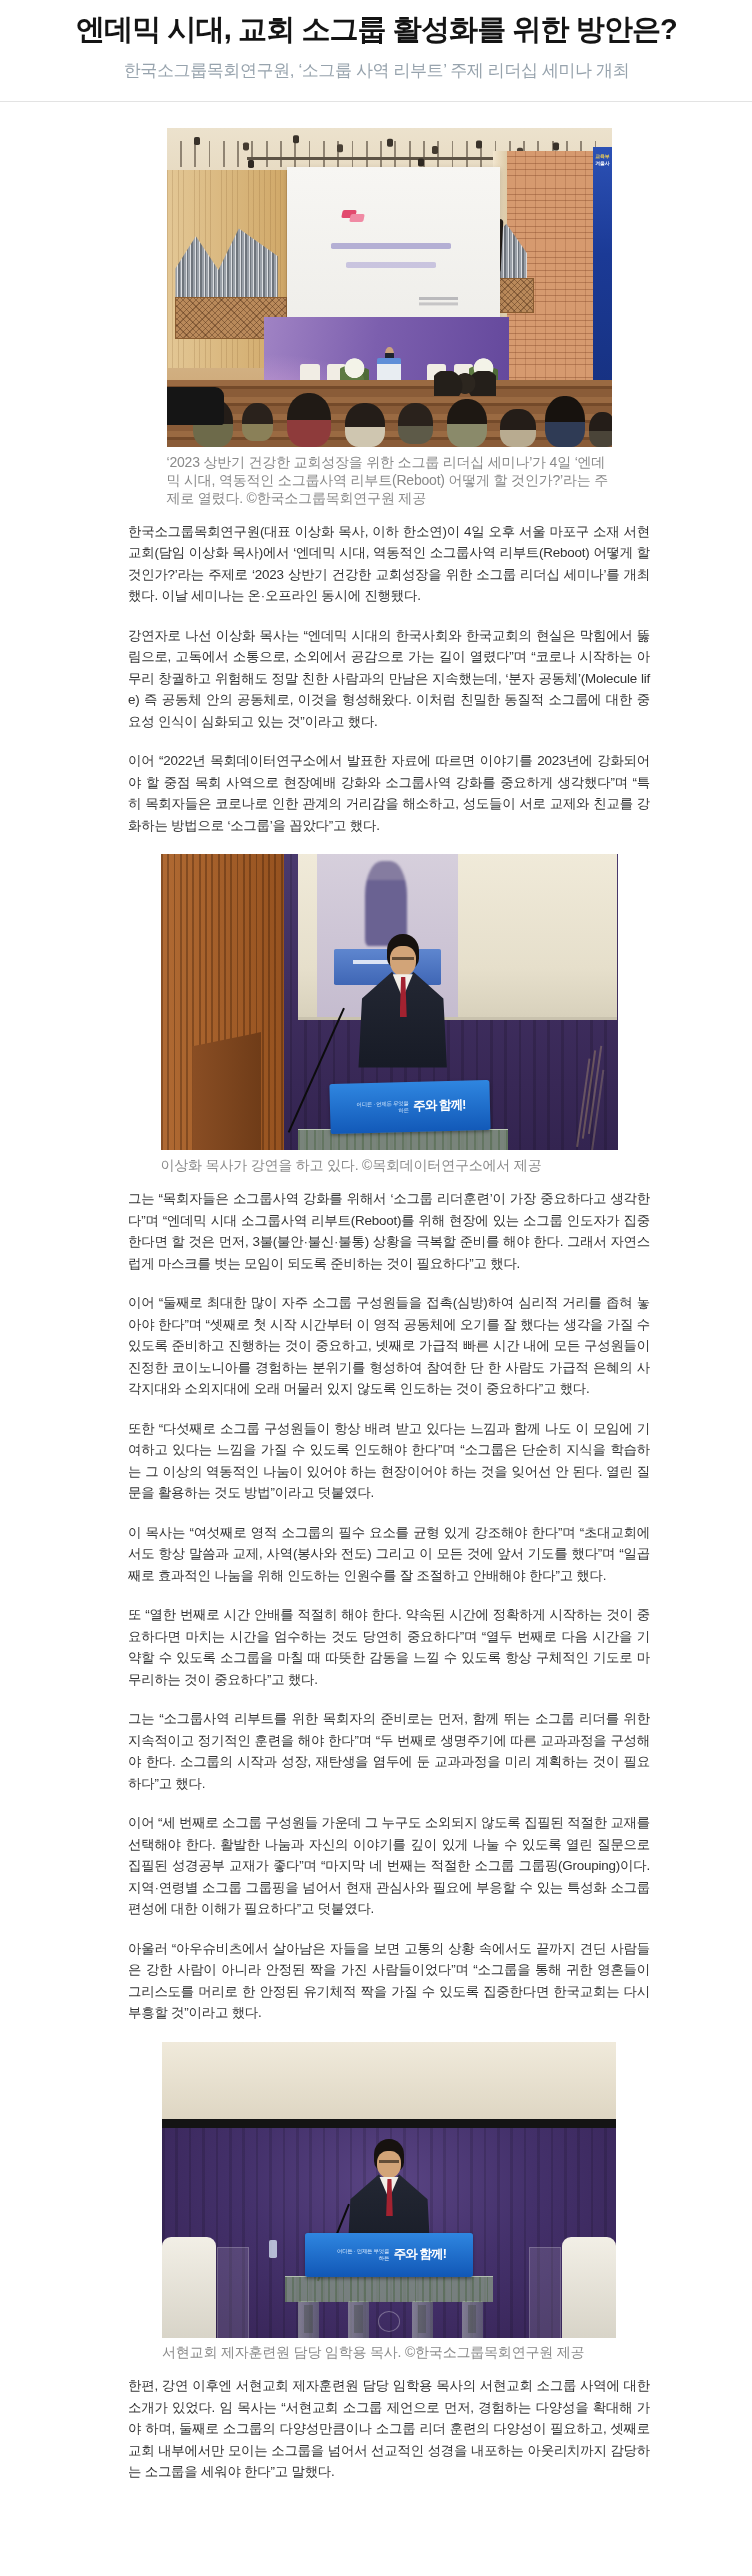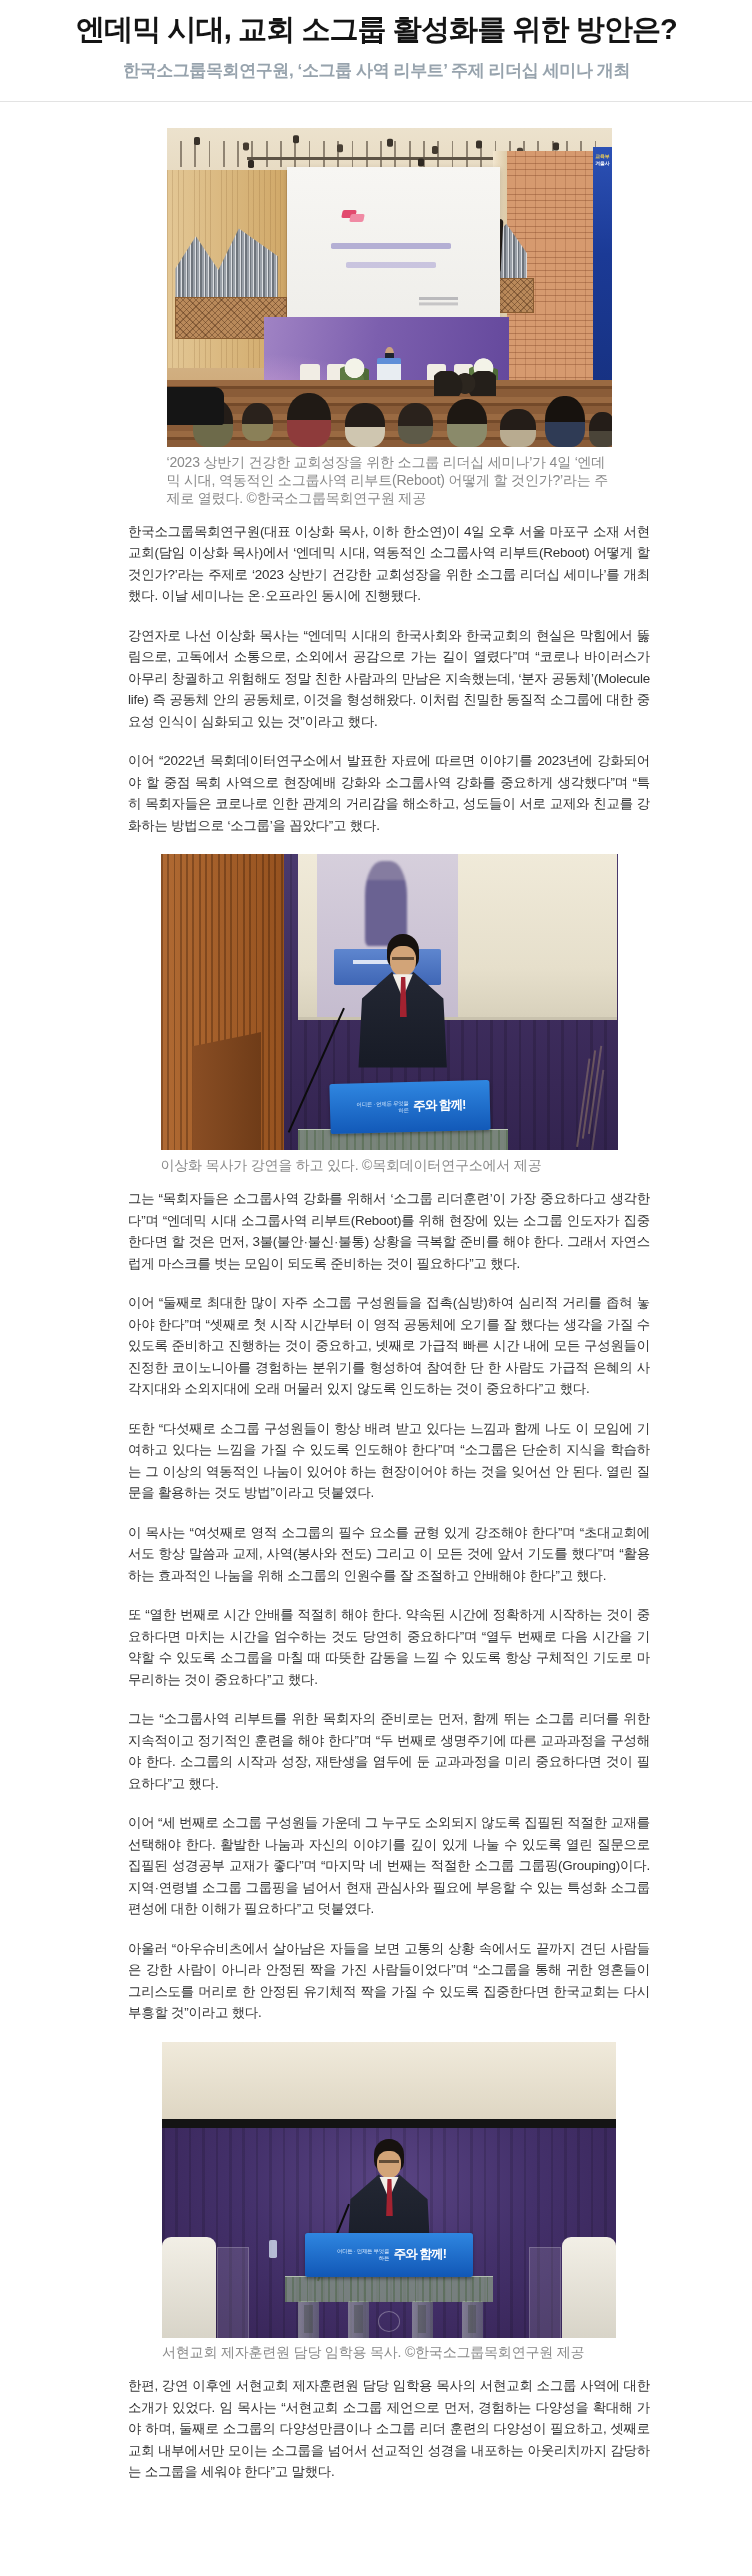--- a/index.html
+++ b/index.html
@@ -2,21 +2,21 @@
 <html lang="ko" style="font-size:14.3px"><head>
 <meta charset="utf-8">
 <style>
   html,body{margin:0;padding:0;background:#ffffff;}
   body{width:753px;font-family:"Liberation Sans","DejaVu Sans",sans-serif;-webkit-font-smoothing:antialiased;}
   .page{width:753px;background:#fff;}
 
   
   .hdr{padding-top:10.8px;}
   .title{margin:0;text-align:center;font-size:29px;line-height:36px;font-weight:800;color:#141414;letter-spacing:-0.9px;}
-  .subtitle{margin:12.5px 0 0;text-align:center;font-size:17px;line-height:24px;font-weight:700;color:#97a3ad;letter-spacing:-0.4px;}
+  .subtitle{margin:12.5px 0 0;text-align:center;font-size:17px;line-height:24px;font-weight:400;color:#97a3ad;letter-spacing:-0.4px;}
   hr.divider{border:none;border-top:0.9px solid #e3e3e3;margin:18px 0 0;}
 
   
   .content{width:522px;margin:0 0 0 128px;padding-bottom:30.5px;font-size:13.4px;line-height:21.5px;color:#333;text-align:justify;word-break:break-all;letter-spacing:-0.2px;}
   .content p.para{margin:0 0 18px;}
   figure{margin:0 0 14.3px;}
   figure.f1{margin-top:26px;}
   figcaption{margin:5.4px auto 0;font-size:14px;line-height:18px;color:#8a8a8a;text-align:left;word-break:break-all;}
   .img{position:relative;margin:0 auto;overflow:hidden;background:#ddd;}
 
@@ -173,21 +173,21 @@
             <span class="p8"></span>
             <span class="p9"></span>
         </div>
         <div class="f1-piano"></div>
         <div class="f1-drums"></div>
       </div>
       <figcaption style="width:445px">‘2023 상반기 건강한 교회성장을 위한 소그룹 리더십 세미나’가 4일 ‘엔데믹 시대, 역동적인 소그룹사역 리부트(Reboot) 어떻게 할 것인가?’라는 주제로 열렸다. ©한국소그룹목회연구원 제공</figcaption>
     </figure>
 
     <p class="para">한국소그룹목회연구원(대표 이상화 목사, 이하 한소연)이 4일 오후 서울 마포구 소재 서현교회(담임 이상화 목사)에서 ‘엔데믹 시대, 역동적인 소그룹사역 리부트(Reboot) 어떻게 할 것인가?’라는 주제로 ‘2023 상반기 건강한 교회성장을 위한 소그룹 리더십 세미나’를 개최했다. 이날 세미나는 온·오프라인 동시에 진행됐다.</p>
-    <p class="para">강연자로 나선 이상화 목사는 “엔데믹 시대의 한국사회와 한국교회의 현실은 막힘에서 뚫림으로, 고독에서 소통으로, 소외에서 공감으로 가는 길이 열렸다”며 “코로나 바이러스가 아무리 창궐하고 위험해도 정말 친한 사람과의 만남은 지속했는데, ‘분자 공동체’(Molecule life) 즉 공동체 안의 공동체로, 이것을 형성해왔다. 이처럼 친밀한 동질적 소그룹에 대한 중요성 인식이 심화되고 있는 것”이라고 했다.</p>
+    <p class="para">강연자로 나선 이상화 목사는 “엔데믹 시대의 한국사회와 한국교회의 현실은 막힘에서 뚫림으로, 고독에서 소통으로, 소외에서 공감으로 가는 길이 열렸다”며 “코로나 시작하는 아무리 창궐하고 위험해도 정말 친한 사람과의 만남은 지속했는데, ‘분자 공동체’(Molecule life) 즉 공동체 안의 공동체로, 이것을 형성해왔다. 이처럼 친밀한 동질적 소그룹에 대한 중요성 인식이 심화되고 있는 것”이라고 했다.</p>
     <p class="para">이어 “2022년 목회데이터연구소에서 발표한 자료에 따르면 이야기를 2023년에 강화되어야 할 중점 목회 사역으로 현장예배 강화와 소그룹사역 강화를 중요하게 생각했다”며 “특히 목회자들은 코로나로 인한 관계의 거리감을 해소하고, 성도들이 서로 교제와 친교를 강화하는 방법으로 ‘소그룹’을 꼽았다”고 했다.</p>
 
     <figure>
       <div class="img img2">
         <div class="f2-screen">
           <div class="f2-proj">
             <div class="f2-projman"></div>
             <div class="f2-projsign"></div>
           </div>
         </div>
@@ -208,23 +208,23 @@
           <span class="sign-small">어디든 · 언제든 무엇을 하든</span>
           <span class="sign-main">주와 함께!</span>
         </div>
       </div>
       <figcaption style="width:457px">이상화 목사가 강연을 하고 있다. ©목회데이터연구소에서 제공</figcaption>
     </figure>
 
     <p class="para">그는 “목회자들은 소그룹사역 강화를 위해서 ‘소그룹 리더훈련’이 가장 중요하다고 생각한다”며 “엔데믹 시대 소그룹사역 리부트(Reboot)를 위해 현장에 있는 소그룹 인도자가 집중한다면 할 것은 먼저, 3불(불안·불신·불통) 상황을 극복할 준비를 해야 한다. 그래서 자연스럽게 마스크를 벗는 모임이 되도록 준비하는 것이 필요하다”고 했다.</p>
     <p class="para">이어 “둘째로 최대한 많이 자주 소그룹 구성원들을 접촉(심방)하여 심리적 거리를 좁혀 놓아야 한다”며 “셋째로 첫 시작 시간부터 이 영적 공동체에 오기를 잘 했다는 생각을 가질 수 있도록 준비하고 진행하는 것이 중요하고, 넷째로 가급적 빠른 시간 내에 모든 구성원들이 진정한 코이노니아를 경험하는 분위기를 형성하여 참여한 단 한 사람도 가급적 은혜의 사각지대와 소외지대에 오래 머물러 있지 않도록 인도하는 것이 중요하다”고 했다.</p>
     <p class="para">또한 “다섯째로 소그룹 구성원들이 항상 배려 받고 있다는 느낌과 함께 나도 이 모임에 기여하고 있다는 느낌을 가질 수 있도록 인도해야 한다”며 “소그룹은 단순히 지식을 학습하는 그 이상의 역동적인 나눔이 있어야 하는 현장이어야 하는 것을 잊어선 안 된다. 열린 질문을 활용하는 것도 방법”이라고 덧붙였다.</p>
-    <p class="para">이 목사는 “여섯째로 영적 소그룹의 필수 요소를 균형 있게 강조해야 한다”며 “초대교회에서도 항상 말씀과 교제, 사역(봉사와 전도) 그리고 이 모든 것에 앞서 기도를 했다”며 “활용하는 효과적인 나눔을 위해 소그룹의 인원수를 잘 조절하고 안배해야 한다”고 했다.</p>
+    <p class="para">이 목사는 “여섯째로 영적 소그룹의 필수 요소를 균형 있게 강조해야 한다”며 “초대교회에서도 항상 말씀과 교제, 사역(봉사와 전도) 그리고 이 모든 것에 앞서 기도를 했다”며 “일곱째로 효과적인 나눔을 위해 인도하는 인원수를 잘 조절하고 안배해야 한다”고 했다.</p>
     <p class="para">또 “열한 번째로 시간 안배를 적절히 해야 한다. 약속된 시간에 정확하게 시작하는 것이 중요하다면 마치는 시간을 엄수하는 것도 당연히 중요하다”며 “열두 번째로 다음 시간을 기약할 수 있도록 소그룹을 마칠 때 따뜻한 감동을 느낄 수 있도록 항상 구체적인 기도로 마무리하는 것이 중요하다”고 했다.</p>
-    <p class="para">그는 “소그룹사역 리부트를 위한 목회자의 준비로는 먼저, 함께 뛰는 소그룹 리더를 위한 지속적이고 정기적인 훈련을 해야 한다”며 “두 번째로 생명주기에 따른 교과과정을 구성해야 한다. 소그룹의 시작과 성장, 재탄생을 염두에 둔 교과과정을 미리 중요하다면 것이 필요하다”고 했다.</p>
+    <p class="para">그는 “소그룹사역 리부트를 위한 목회자의 준비로는 먼저, 함께 뛰는 소그룹 리더를 위한 지속적이고 정기적인 훈련을 해야 한다”며 “두 번째로 생명주기에 따른 교과과정을 구성해야 한다. 소그룹의 시작과 성장, 재탄생을 염두에 둔 교과과정을 미리 계획하는 것이 필요하다”고 했다.</p>
     <p class="para">이어 “세 번째로 소그룹 구성원들 가운데 그 누구도 소외되지 않도록 집필된 적절한 교재를 선택해야 한다. 활발한 나눔과 자신의 이야기를 깊이 있게 나눌 수 있도록 열린 질문으로 집필된 성경공부 교재가 좋다”며 “마지막 네 번째는 적절한 소그룹 그룹핑(Grouping)이다. 지역·연령별 소그룹 그룹핑을 넘어서 현재 관심사와 필요에 부응할 수 있는 특성화 소그룹 편성에 대한 이해가 필요하다”고 덧붙였다.</p>
     <p class="para">아울러 “아우슈비츠에서 살아남은 자들을 보면 고통의 상황 속에서도 끝까지 견딘 사람들은 강한 사람이 아니라 안정된 짝을 가진 사람들이었다”며 “소그룹을 통해 귀한 영혼들이 그리스도를 머리로 한 안정된 유기체적 짝을 가질 수 있도록 집중한다면 한국교회는 다시 부흥할 것”이라고 했다.</p>
 
     <figure>
       <div class="img img3">
         <div class="f3-screen"></div>
         <div class="f3-strip"></div>
         <div class="f3-chairL"></div>
         <div class="f3-chairR"></div>
         <div class="f3-man">

